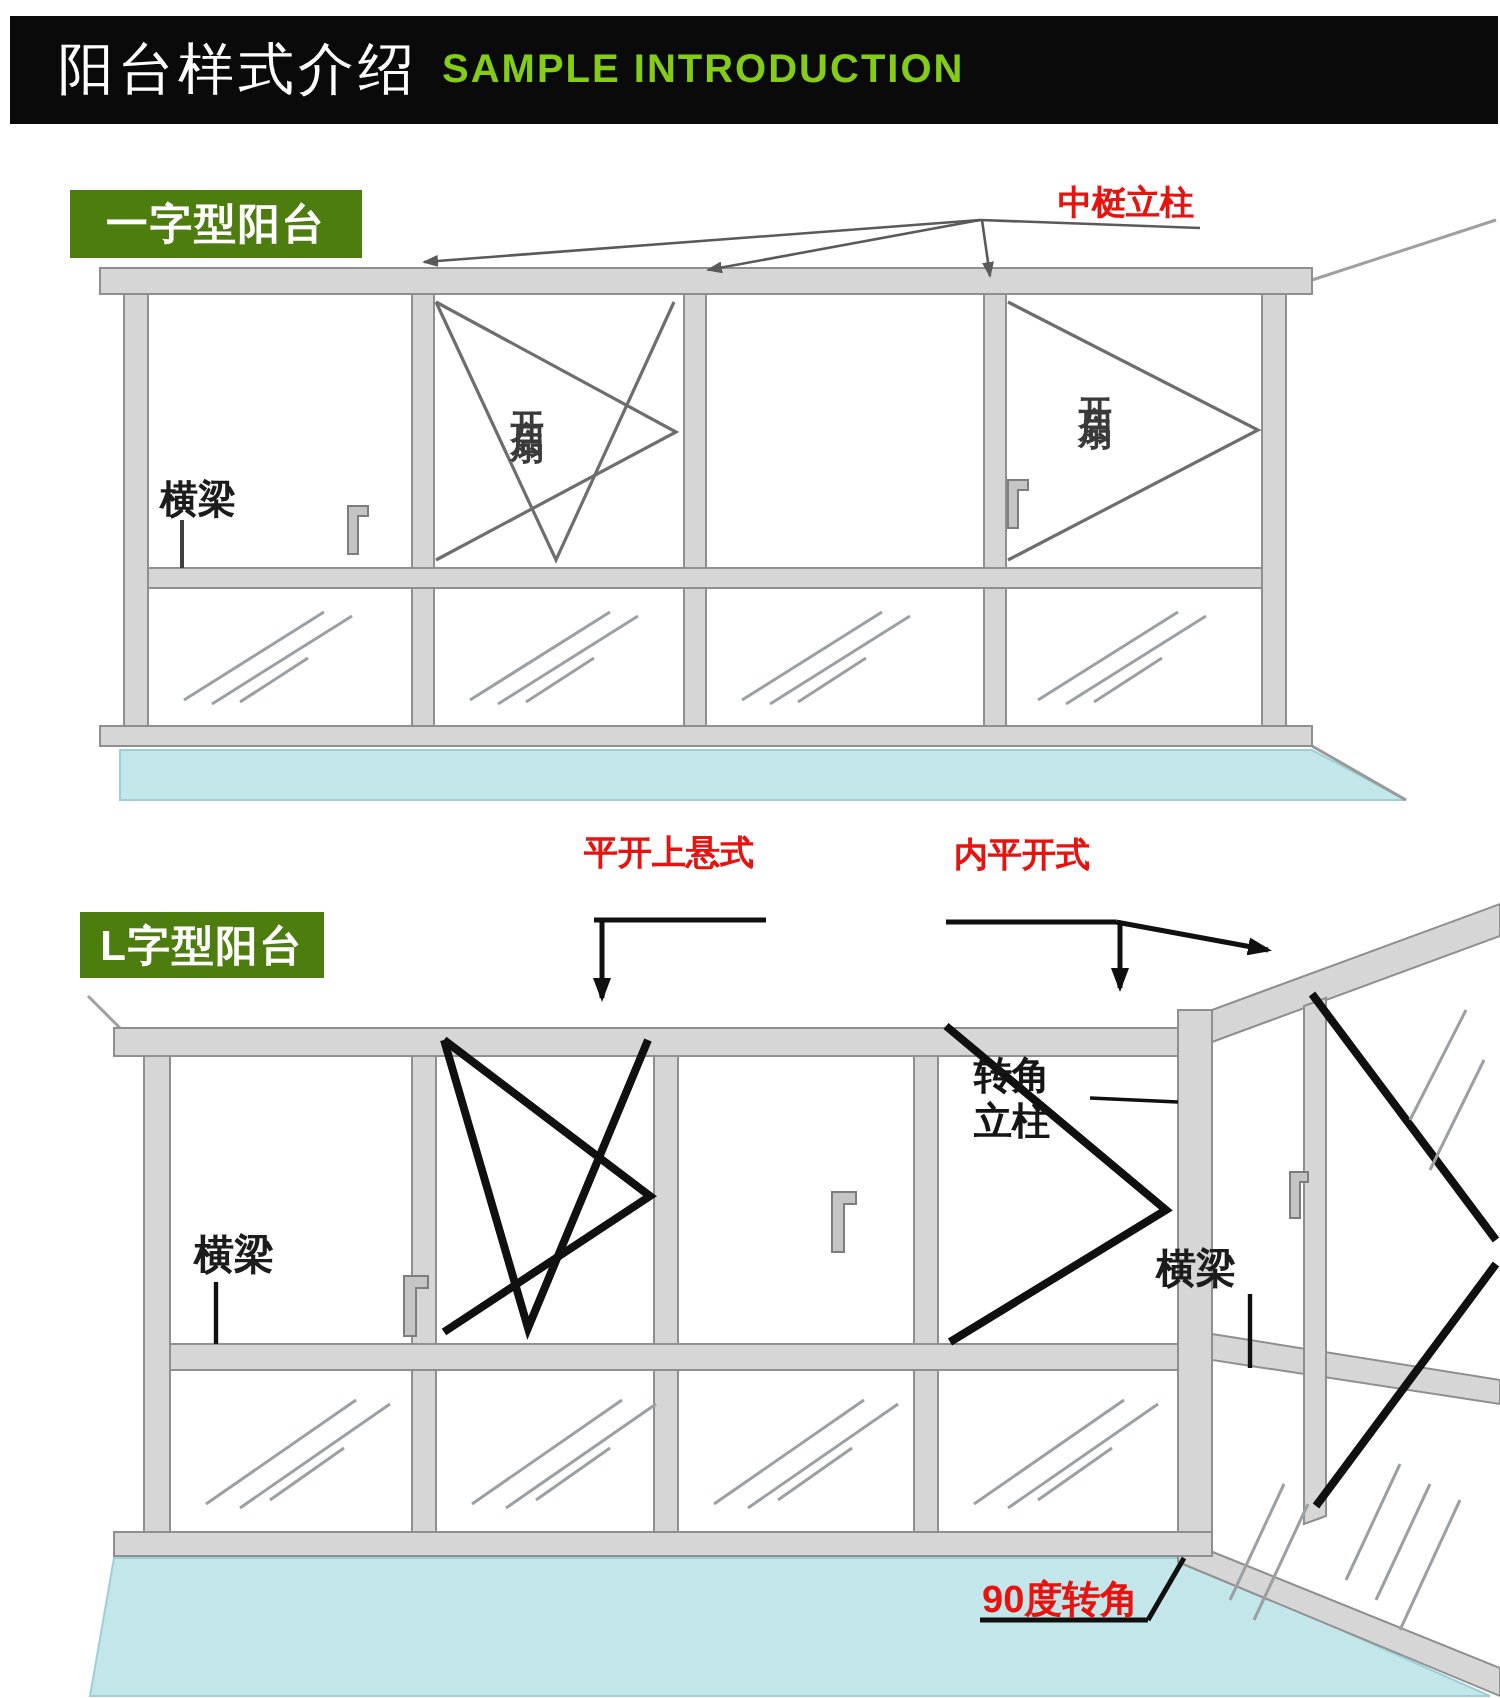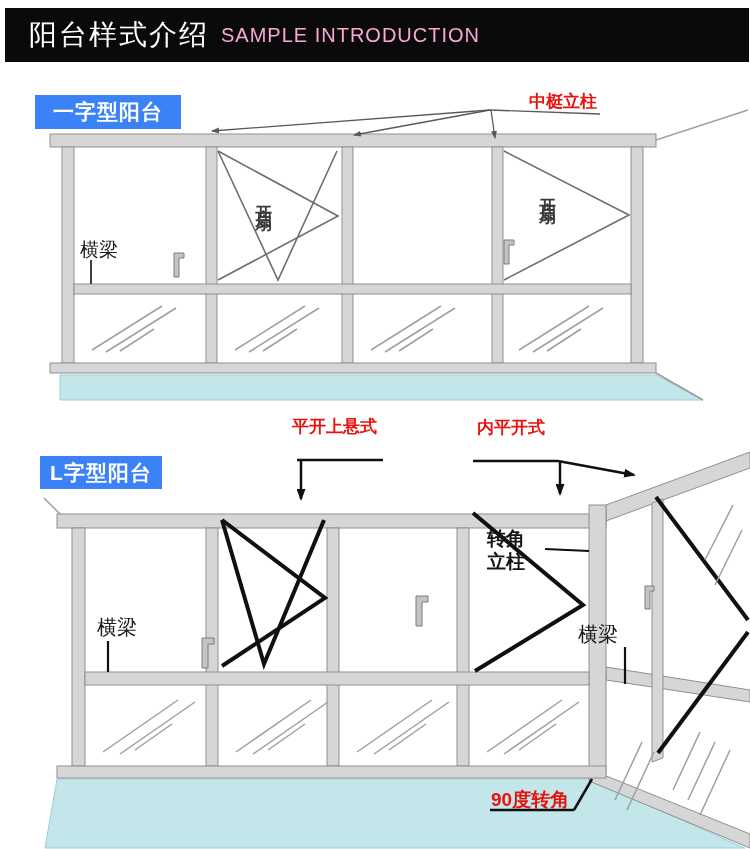--- a/index.html
+++ b/index.html
@@ -3,29 +3,29 @@
 <meta charset="utf-8">
 <style>
   html,body{margin:0;padding:0;background:#ffffff;}
   body{width:750px;height:849px;position:relative;overflow:hidden;
        font-family:"Liberation Sans","DejaVu Sans",sans-serif;}
   .abs{position:absolute;}
   
   .header-bar{left:5px;top:8px;width:744px;height:54px;background:#0a0a0a;
               display:flex;align-items:center;}
   .header-zh{color:#ffffff;font-size:28px;font-weight:normal;margin-left:24px;letter-spacing:2px;}
-  .header-en{color:#f9a8d4;font-size:20px;font-weight:400;margin-left:12px;letter-spacing:1px;}
+  .header-en{color:#84cc16;font-size:20px;font-weight:700;margin-left:12px;letter-spacing:1px;}
   
-  .badge{background:#3b82f6;color:#ffffff;font-weight:bold;font-size:21px;
+  .badge{background:#4d7c0f;color:#ffffff;font-weight:bold;font-size:21px;
          display:flex;align-items:center;justify-content:center;letter-spacing:1px;}
   .badge1{left:35px;top:95px;width:146px;height:34px;}
   .badge2{left:40px;top:456px;width:122px;height:33px;text-align:right;}
   
   .red-label{color:#e8120e;font-weight:bold;font-size:17px;white-space:nowrap;}
-  .blk-label{color:#1c1c1c;font-weight:normal;font-size:19px;white-space:nowrap;}
+  .blk-label{color:#1c1c1c;font-weight:bold;font-size:19px;white-space:nowrap;}
   .lbl-zhongting{left:529px;top:90px;}
   .lbl-hengliang1{left:80px;top:237px;}
   .vtext{writing-mode:vertical-rl;color:#3a3a3a;font-size:17px;letter-spacing:4px;font-weight:bold;}
   .vtext1{left:252px;top:192px;height:84px;}
   .vtext2{left:536px;top:185px;height:84px;}
   .lbl-pingkai{left:292px;top:415px;}
   .lbl-neiping{left:477px;top:416px;}
   .lbl-zhuanjiao{left:487px;top:528px;width:44px;color:#151515;font-weight:bold;
                  font-size:19px;line-height:1.2;word-break:break-all;}
   .lbl-hengliang2{left:97px;top:614px;font-size:20px;}

